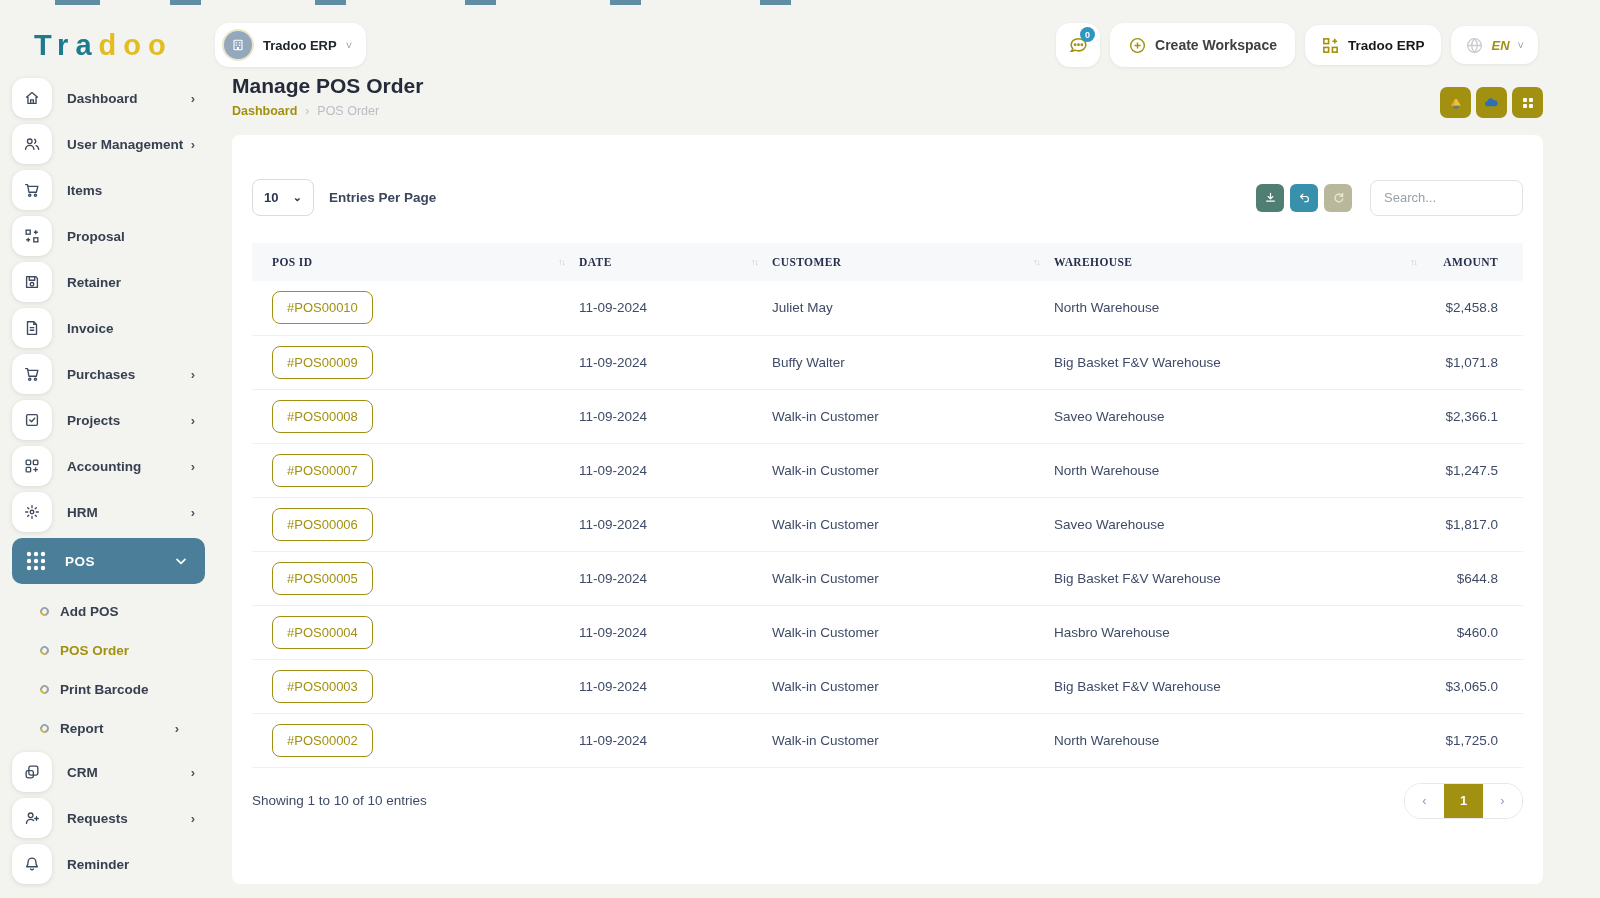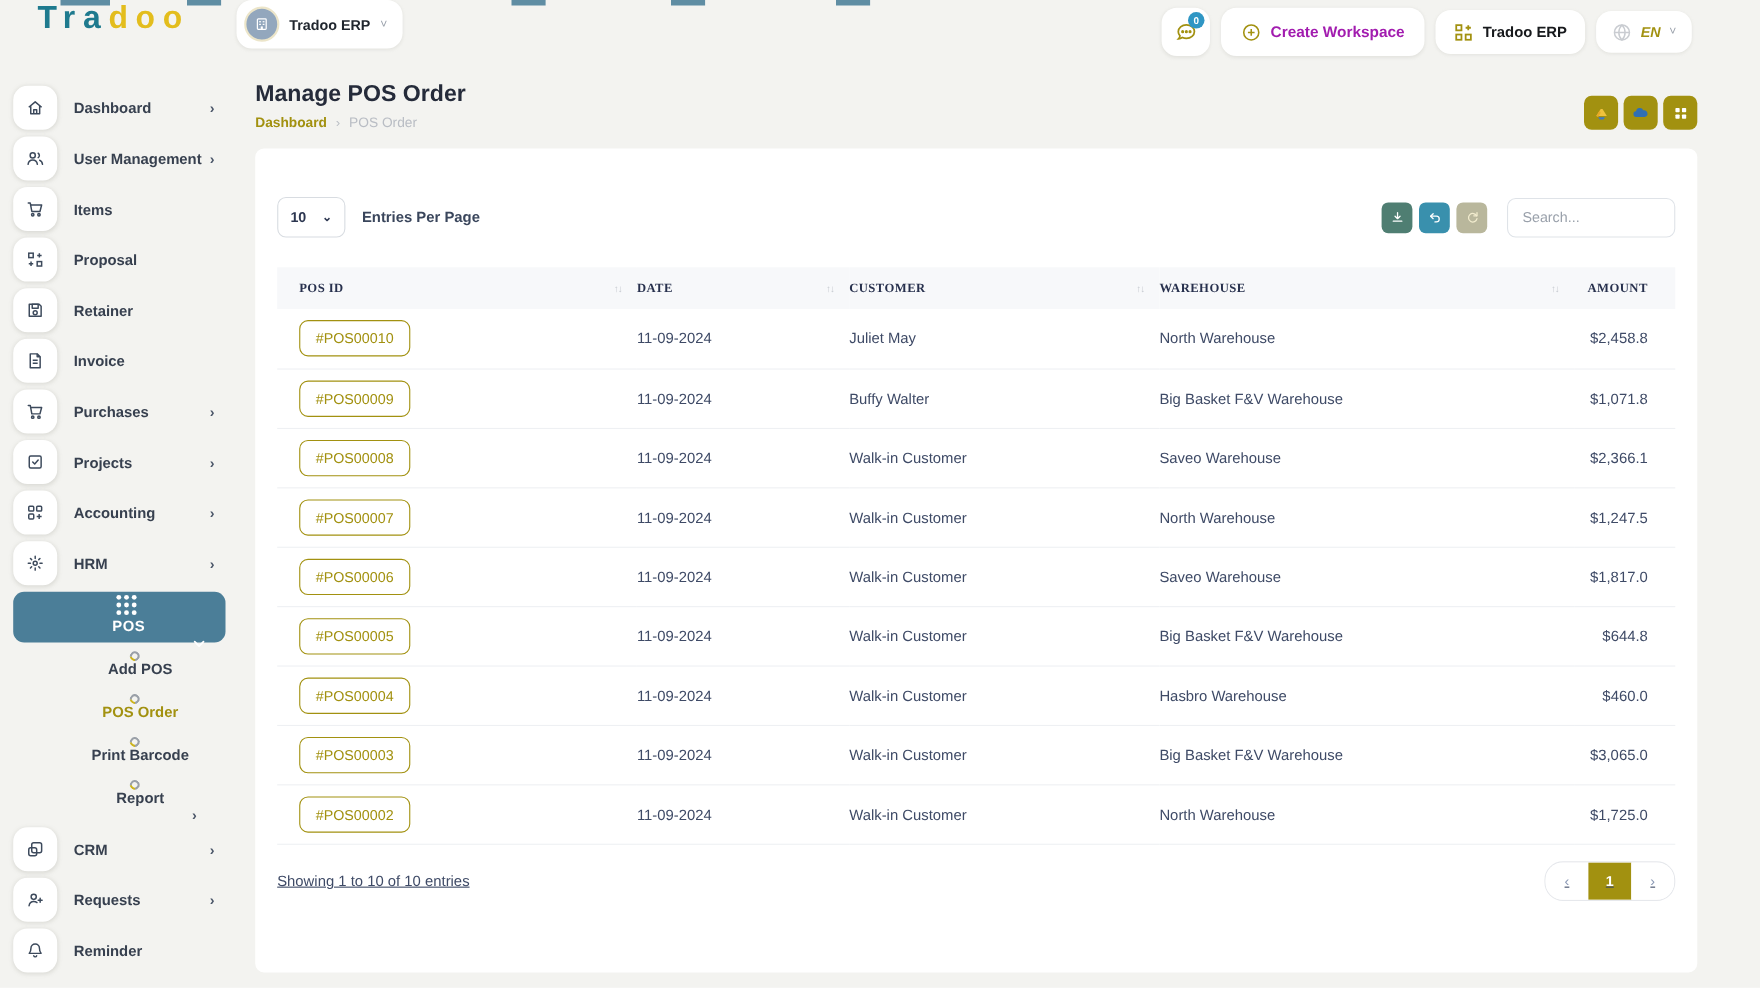--- a/index.html
+++ b/index.html
@@ -6,50 +6,50 @@
   html,body { width:1600px; height:898px; overflow:hidden; }
   body {
     font-family: "Liberation Sans", sans-serif;
     background:#f3f3f0;
     position:relative;
     color:#3e4a66;
   }
   
   .stub { position:absolute; top:0; height:5px; background:#5f8da3; }
   
-  .topbar { position:absolute; top:0; left:0; right:0; height:58px; display:flex; }
+  .topbar { position:absolute; top:16px; left:0; right:0; height:58px; display:flex; align-items:center; }
   .logo-wrap { width:215px; padding-left:34px; flex:0 0 auto; }
   .logo { font-size:29px; font-weight:bold; letter-spacing:7px; }
   .logo .lt { color:#1e7a8e; }
   .logo .ly { color:#e3bd1d; }
   .pill { background:#fff; border-radius:14px; box-shadow:0 1px 3px rgba(160,160,150,.18); display:flex; align-items:center; }
   .ws-pill { height:44px; padding:0 14px 0 7px; gap:9px; cursor:pointer; }
   .ws-avatar { width:32px; height:32px; border-radius:50%; background:#93a7bd; border:2px solid #ece5c9; display:flex; align-items:center; justify-content:center; }
   .ws-label { font-size:13px; font-weight:bold; color:#20262e; }
   .chev-small { font-size:11px; color:#9aa1ab; }
   .tb-right { margin-left:auto; margin-right:62px; display:flex; align-items:center; gap:10px; }
   .chat-pill { width:44px; height:44px; border-radius:14px; justify-content:center; position:relative; cursor:pointer; }
   .chat-badge { position:absolute; top:4px; right:5px; width:15px; height:15px; border-radius:50%; background:#2f96c4; color:#fff; font-size:9px; font-weight:bold; display:flex; align-items:center; justify-content:center; }
   .cw-pill { height:44px; padding:0 18px; gap:8px; cursor:pointer; }
-  .cw-label { font-size:14px; font-weight:600; color:#a21caf; }
+  .cw-label { font-size:14px; font-weight:600; color:#404040; }
   .erp-pill { height:40px; padding:0 16px; gap:8px; cursor:pointer; }
   .erp-label { font-size:13.5px; font-weight:bold; color:#17191c; }
   .lang-pill { height:38px; padding:0 14px; gap:8px; cursor:pointer;font-style:italic; }
   .lang-label { font-size:13px; font-weight:bold; color:#a29110; }
   
   .sidebar { position:absolute; top:58px; left:0; width:215px; bottom:0; padding-top:20px; }
   .side-item { display:flex; align-items:center; height:40px; margin:0 0 6px 0; cursor:pointer; }
   .tile { width:40px; height:40px; border-radius:13px; background:#fff; box-shadow:0 1px 4px rgba(150,150,140,.28); display:flex; align-items:center; justify-content:center; margin-left:12px; margin-right:15px; flex:0 0 auto; color:#3d4a5c; }
   .side-label { font-size:13.5px; font-weight:600; color:#37404f; }
   .side-chev { margin-left:auto; margin-right:20px; font-size:13px; font-weight:bold; color:#4a5568; }
-  .pos-active { display:flex; align-items:center; height:46px; margin:2px 10px 8px 12px; border-radius:10px; background:#4b7e98; cursor:pointer;flex-direction:column; }
+  .pos-active { display:flex; align-items:center; height:46px; margin:2px 10px 8px 12px; border-radius:10px; background:#4b7e98; cursor:pointer; }
   .pos-active .side-label { color:#fff; margin-left:17px; letter-spacing:.5px; }
   .pos-active .dots { margin-left:12px; }
   .pos-chev { margin-left:auto; margin-right:16px; display:flex; }
-  .sub-item { display:flex; align-items:center; height:39px; padding-left:40px; cursor:pointer;flex-direction:column; }
+  .sub-item { display:flex; align-items:center; height:39px; padding-left:40px; cursor:pointer; }
   .bullet { width:9px; height:9px; border-radius:50%; border:2px solid #9aa0a8; border-bottom-color:#cdb41e; transform:rotate(40deg); margin-right:11px; flex:0 0 auto; }
   .sub-label { font-size:13.5px; font-weight:600; color:#37404f; }
   .sub-label.active { color:#a29110; }
   .sub-chev { margin-left:auto; margin-right:36px; font-size:13px; font-weight:bold; color:#4a5568; }
   
   .content { position:absolute; left:215px; top:58px; right:0; bottom:0; padding:16px 57px 0 17px; }
   .page-head { display:flex; align-items:flex-end; }
   .page-title { font-size:21px; font-weight:bold; color:#252b3a; }
   .breadcrumb { margin-top:6px; font-size:12.5px; display:flex; gap:8px; align-items:center; }
   .bc-home { color:#a29110; font-weight:600; cursor:pointer; }
@@ -77,21 +77,21 @@
   thead th { background:#f7f8fa; height:38px; font-size:11.5px; font-weight:bold; letter-spacing:.4px; color:#27304d; text-align:left; padding:0;font-family:Liberation Serif, serif; }
   thead th .th-inner { display:flex; align-items:center; height:38px; }
   th.first .th-inner { padding-left:20px; }
   th.amount .th-inner { justify-content:flex-end; padding-right:25px; }
   .sort-ic { margin-left:auto; margin-right:14px; font-size:9px; letter-spacing:-1px; color:#c6cad0; font-weight:normal; cursor:pointer; }
   tbody td { height:54px; border-bottom:1px solid #eef0f3; font-size:13.5px; font-weight:500; color:#3e4a66; padding:0; vertical-align:middle; }
   td.first { padding-left:20px; }
   td.amount { text-align:right; padding-right:25px; }
   .pos-badge { display:inline-block; border:1px solid #a29110; color:#a29110; border-radius:8px; padding:8px 14px; font-size:13px; font-weight:500; background:#fff; cursor:pointer; }
   
-  .card-footer { display:flex; align-items:center; margin-top:15px;text-decoration:underline; }
+  .card-footer { display:flex; align-items:center; margin-top:15px; }
   .summary { font-size:13.5px; color:#3e4a66; }
   .pager { margin-left:auto; display:flex; border:1px solid #e6e8ec; border-radius:17px; overflow:hidden; background:#fff; }
   .pg { width:39px; height:34px; display:flex; align-items:center; justify-content:center; font-size:13px; color:#8b99b5; cursor:pointer; background:#fff; border:none; }
   .pg.active { background:#a29110; color:#fff; font-weight:600; }
   svg { display:block; }
 </style>
 </head>
 <body>
 
 <div class="stub" style="left:55px;width:45px"></div>

